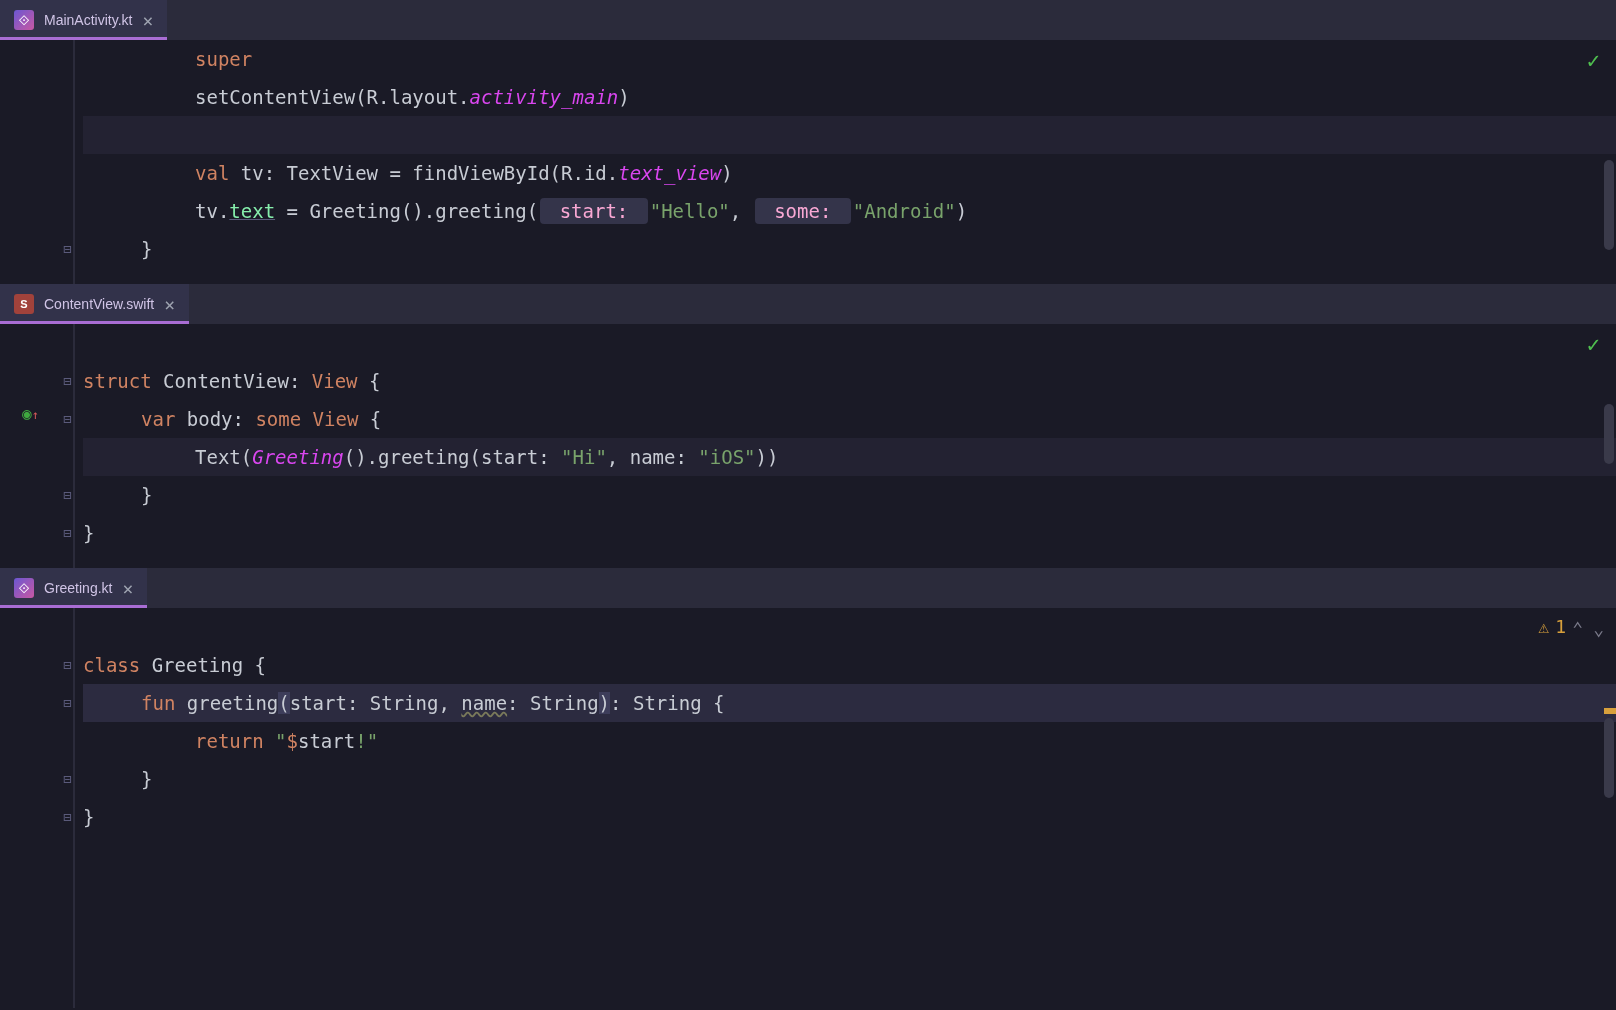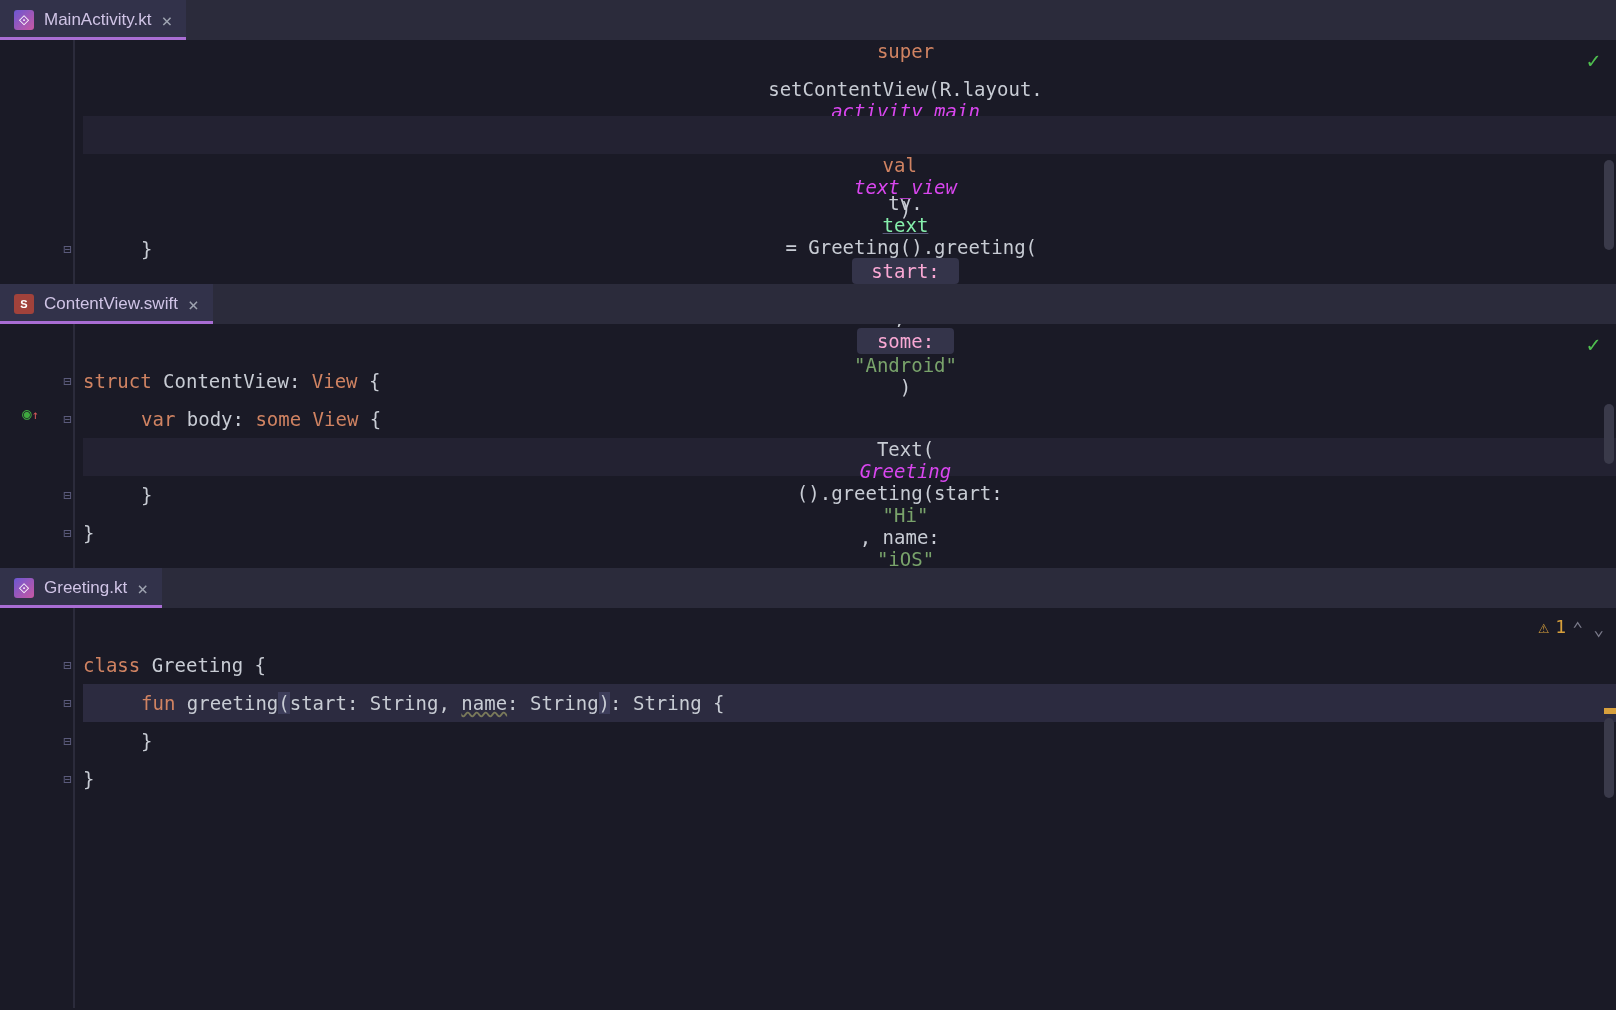--- a/index.html
+++ b/index.html
@@ -31,21 +31,21 @@
 }
 .tab.active::after {
   content: '';
   position: absolute;
   bottom: 0;
   left: 0;
   right: 0;
   height: 3px;
   background: #a96dd4;
 }
-.tab-title { color: #d0c4e6; font-size: 17px; font-family: -apple-system, 'Segoe UI', sans-serif; }
+.tab-title { color: #d0c4e6; font-size: 14px; font-family: -apple-system, 'Segoe UI', sans-serif; }
 .tab-close { color: #9ea3b0; font-size: 18px; cursor: pointer; }
 .kt-icon, .swift-icon {
   width: 20px; height: 20px;
   display: inline-flex; align-items: center; justify-content: center;
   font-size: 14px; border-radius: 3px;
   font-family: sans-serif;
 }
 .kt-icon { background: linear-gradient(135deg, #6b57d2, #c858a3); color: #fff; }
 .swift-icon { background: #a1423b; color: #fff; font-size: 11px; font-weight: bold; }
 .editor {
@@ -65,21 +65,21 @@
 }
 .line {
   height: 38px;
   display: flex;
   align-items: center;
   white-space: pre;
   position: relative;
 }
 .indent0 { padding-left: 0; }
 .indent1 { padding-left: 58px; }
-.indent2 { padding-left: 112px; flex-direction: column; }
+.indent2 { padding-left: 112px; }
 .hl-line { background: #232232; }
 .hl-line-strong { background: #2c2b40; }
 .kw { color: #d08362; }
 .fn { color: #c8ccd4; }
 .ref { color: #d946ef; font-style: italic; }
 .str { color: #79a36b; }
 .hint {
   background: #34344a;
   color: #f9a8d4;
   border-radius: 4px;
@@ -163,21 +163,21 @@
       <span class="tab-close">×</span>
     </div>
   </div>
   <div class="editor" style="height: 244px;">
     <div class="gutter"></div>
     <div class="code-area" id="code1">
       <span class="status-check">✓</span>
     <div class="line indent2"><span class="kw">super</span></div>
         <div class="line indent2"><span class="fn">setContentView(R.layout.</span><span class="ref">activity_main</span><span class="fn">)</span></div>
         <div class="line indent2 hl-line"></div>
-        <div class="line indent2"><span class="kw">val </span><span class="ref">text_view</span><span class="fn">)</span></div>
+        <div class="line indent2"><span class="kw">val </span><span class="fn">tv: TextView = findViewById(R.id.</span><span class="ref">text_view</span><span class="fn">)</span></div>
         <div class="line indent2"><span class="fn">tv.</span><span class="ext-prop">text</span><span class="fn"> = Greeting().greeting(</span><span class="hint"> start: </span><span class="str">"Hello"</span><span class="fn">, </span><span class="hint"> some: </span><span class="str">"Android"</span><span class="fn">)</span></div>
         <div class="line indent1"><span class="fold-mark">⊟</span><span class="fn">}</span></div>
       </div>
     <div class="scrollbar">
       <div class="scrollbar-thumb" style="height:90px; margin-top:120px;"></div>
     </div>
   </div>
 </div>
 
 <div class="panel">
@@ -222,20 +222,21 @@
         <span>⚠</span>
         <span>1</span>
       </div>
       <div class="status-chevrons">
         <span>⌃</span>
         <span>⌄</span>
       </div>
     <div class="line indent0"></div>
         <div class="line indent0"><span class="fold-mark">⊟</span><span class="kw">class </span><span class="fn">Greeting {</span></div>
         <div class="line indent1 hl-line-strong"><span class="fold-mark">⊟</span><span class="kw">fun </span><span class="fn">greeting</span><span class="paren-hl">(</span><span class="fn">start: String, </span><span class="warn-underline">name</span><span class="fn">: String</span><span class="paren-hl">)</span><span class="fn">: String {</span></div>
+        <div class="line indent2"><span class="kw">return </span><span class="str">"</span><span class="kw">$</span><span class="fn">start</span><span class="str">!"</span></div>
         <div class="line indent1"><span class="fold-mark">⊟</span><span class="fn">}</span></div>
         <div class="line indent0"><span class="fold-mark">⊟</span><span class="fn">}</span></div>
       </div>
     <div class="scrollbar">
       <div class="warn-stripe" style="top:100px"></div>
       <div class="scrollbar-thumb" style="height:80px; margin-top:110px;"></div>
     </div>
   </div>
 </div>
 

